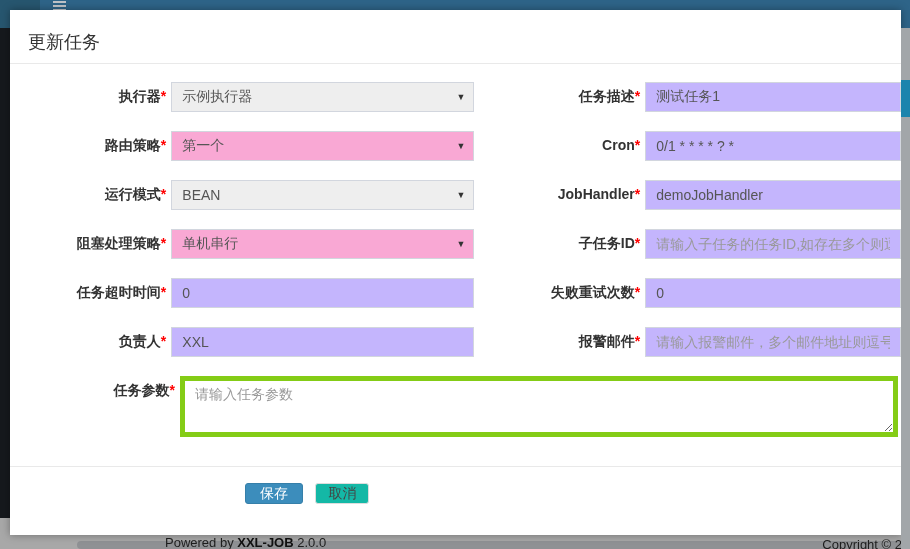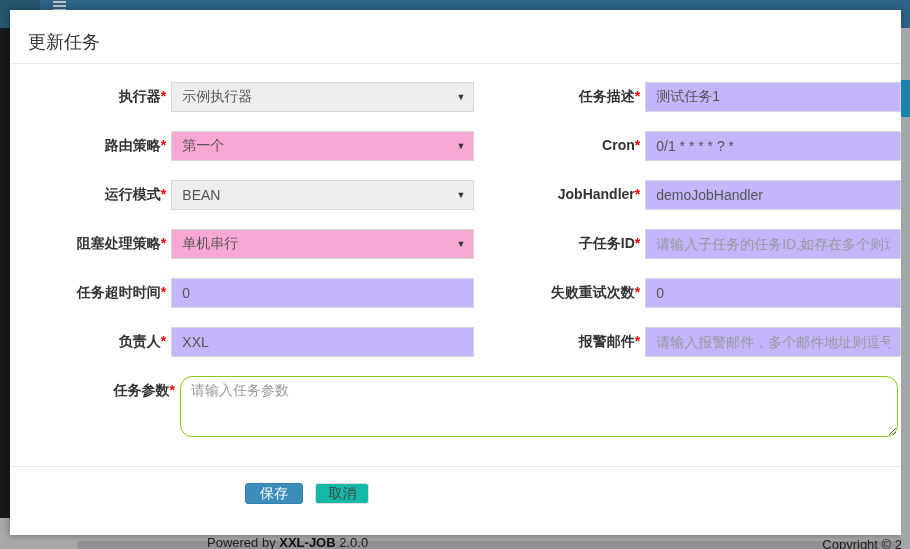--- a/index.html
+++ b/index.html
@@ -7,21 +7,21 @@
   body { position:relative; font-family:"Liberation Sans","DejaVu Sans",sans-serif; background:#9b9fa3; }
 
   
   .page-header { position:absolute; top:0; left:0; width:910px; height:28px; background:#2e6488; z-index:1; }
   .logo-strip  { position:absolute; top:0; left:0; width:40px; height:28px; background:#27566f; }
   .hamburger   { position:absolute; top:1px; left:53px; width:14px; z-index:2; cursor:pointer; }
   .hamburger i { display:block; width:13px; height:2px; background:#bfc3c8; margin-bottom:2px; }
   .sidebar-strip { position:absolute; top:28px; left:0; width:10px; height:490px; background:#16191d; z-index:1; }
   .page-footer { position:absolute; top:518px; left:0; width:910px; height:31px; background:#a8a8a8; z-index:2; }
   .h-scrollbar { position:absolute; top:541px; left:77px; width:833px; height:8px; background:#8f9194; border-radius:4px 0 0 4px; z-index:3; }
-  .footer-powered { position:absolute; top:535px; left:165px; font-size:13px; color:#1e1e1e; z-index:4; white-space:nowrap;margin-left:42px; }
+  .footer-powered { position:absolute; top:535px; left:165px; font-size:13px; color:#1e1e1e; z-index:4; white-space:nowrap; }
   .footer-powered b { color:#111; }
   .footer-copy { position:absolute; top:537px; right:8px; font-size:13px; color:#1e1e1e; z-index:4; white-space:nowrap; }
   .v-scrollbar { position:absolute; top:28px; right:0; width:9px; height:521px; background:#a2a6a9; z-index:6; }
   .v-thumb { position:absolute; top:52px; right:0; width:9px; height:37px; background:#1b84ad; }
 
   
   .modal { position:absolute; top:10px; left:10px; width:891px; height:525px; background:#fff; z-index:5; box-shadow:0 0 8px rgba(0,0,0,.35); }
   .modal-title { position:absolute; top:20px; left:18px; font-size:18px; color:#333; }
   .hr { position:absolute; left:0; width:100%; border-top:1px solid #e9e9e9; }
   .hr-top { top:53px; } .hr-bottom { top:456px; }
@@ -31,21 +31,21 @@
   .lbl { width:170px; text-align:right; padding:6px 5px 0 0; font-size:14px; font-weight:bold; color:#333; white-space:nowrap; }
   .lbl-r { width:180px; }
   .req { color:#ff0000; font-weight:bold; }
   .cell { width:320px; } .cell-r { width:270px; }
 
   .tinput { width:100%; height:30px; border:1px solid #d2d6de; background:#c4b5fd; font-size:14px; color:#555; padding:0 10px; font-family:inherit; border-radius:0; outline:none; }
   .tinput::placeholder { color:#999; opacity:1; }
   .fselect { width:100%; height:30px; border:1px solid #d2d6de; background:#f9a8d4; font-size:14px; color:#555; padding:0 8px 0 10px; display:flex; align-items:center; justify-content:space-between; cursor:pointer; }
   .fselect.disabled { background:#eee; cursor:default; }
   .arrow { font-size:9px; color:#333; line-height:1; }
-  .tarea { width:718px; height:61px; border:1px solid #84cc16; font-size:14px; color:#555; padding:5px 10px; font-family:inherit; resize:both; outline:none; border-radius:12px; }
+  .tarea { width:718px; height:61px; border:5px solid #84cc16; font-size:14px; color:#555; padding:5px 10px; font-family:inherit; resize:both; outline:none; border-radius:0; }
   .tarea::placeholder { color:#999; opacity:1; }
 
   .btn-row { position:absolute; top:473px; left:235px; }
   .btn { font-size:14px; padding:0 14px; height:21px; border-radius:3px; cursor:pointer; font-family:inherit; }
   .btn-save { background:#3c8dbc; border:1px solid #367fa9; color:#fff; }
   .btn-cancel { background:#14b8a6; border:1px solid #ddd; color:#444; margin-left:8px; padding:0 12px; }
 </style>
 </head>
 <body>
 

